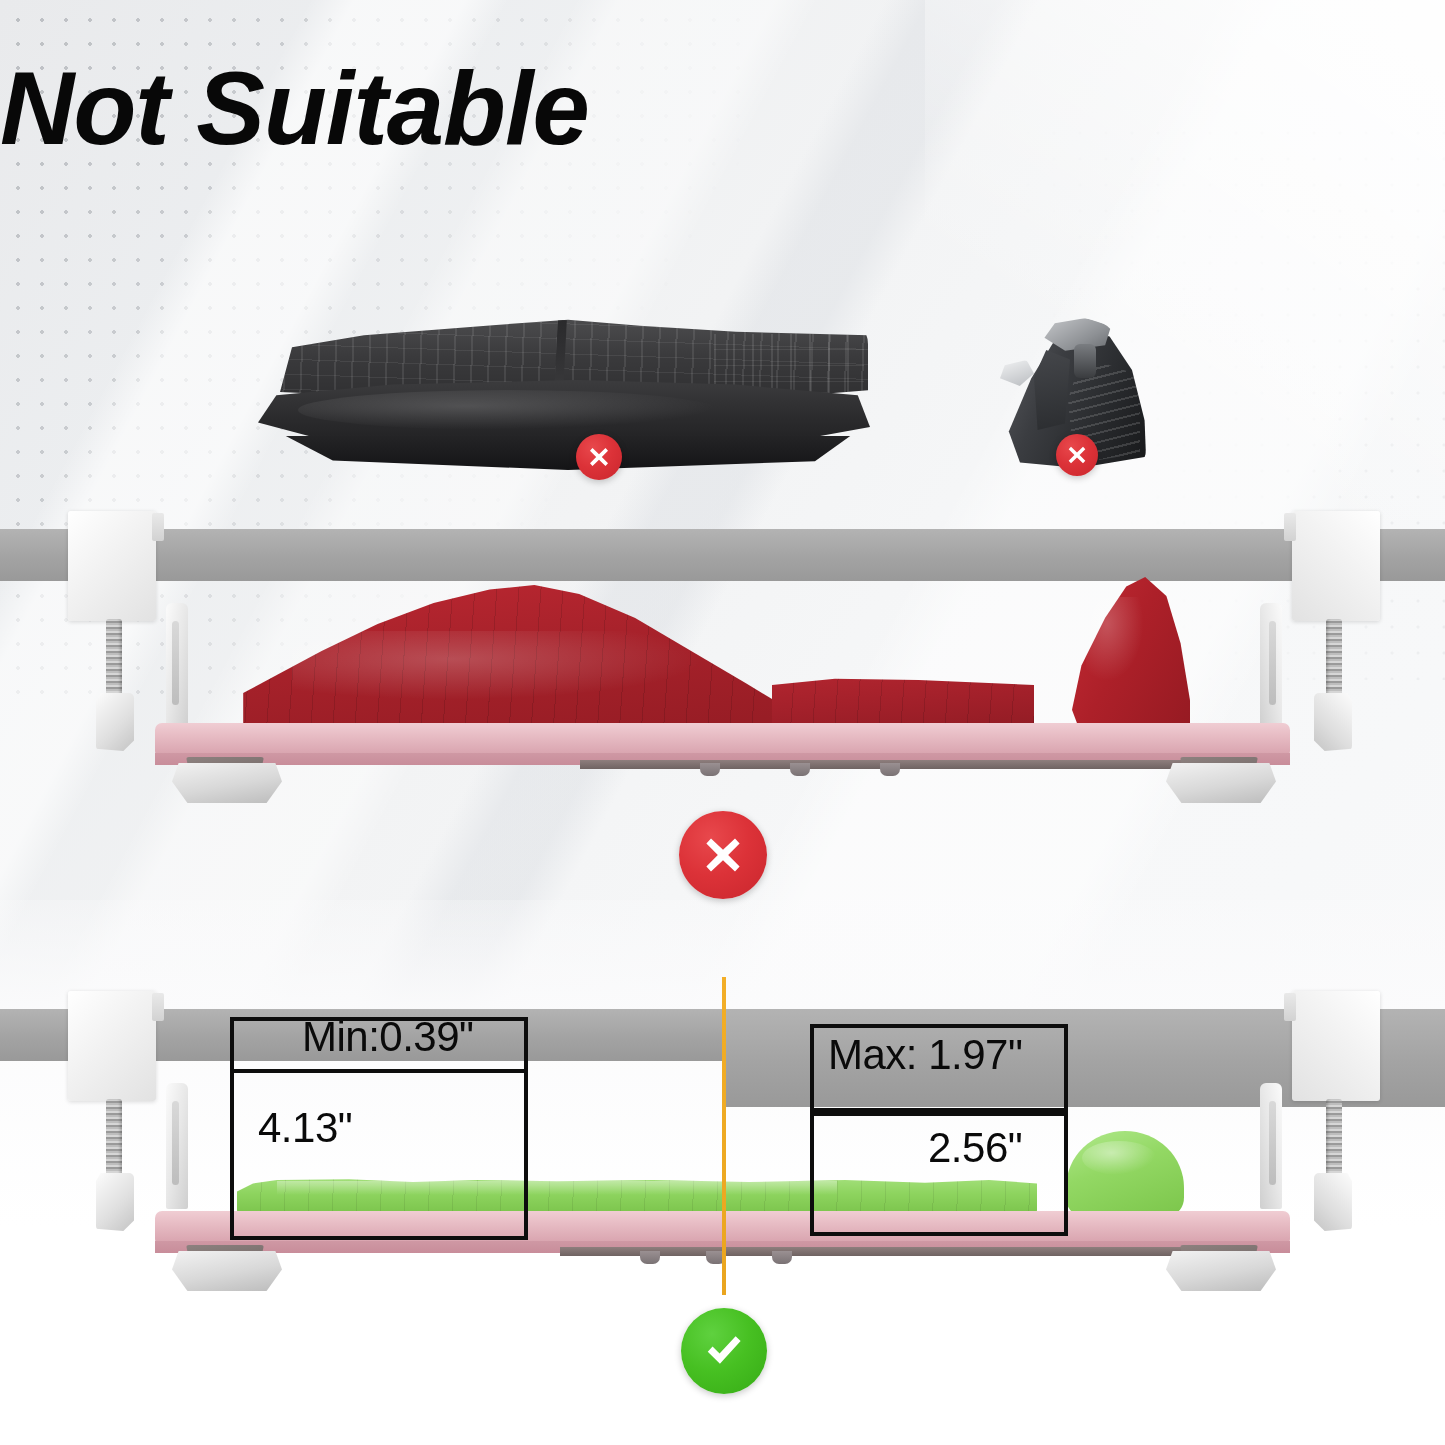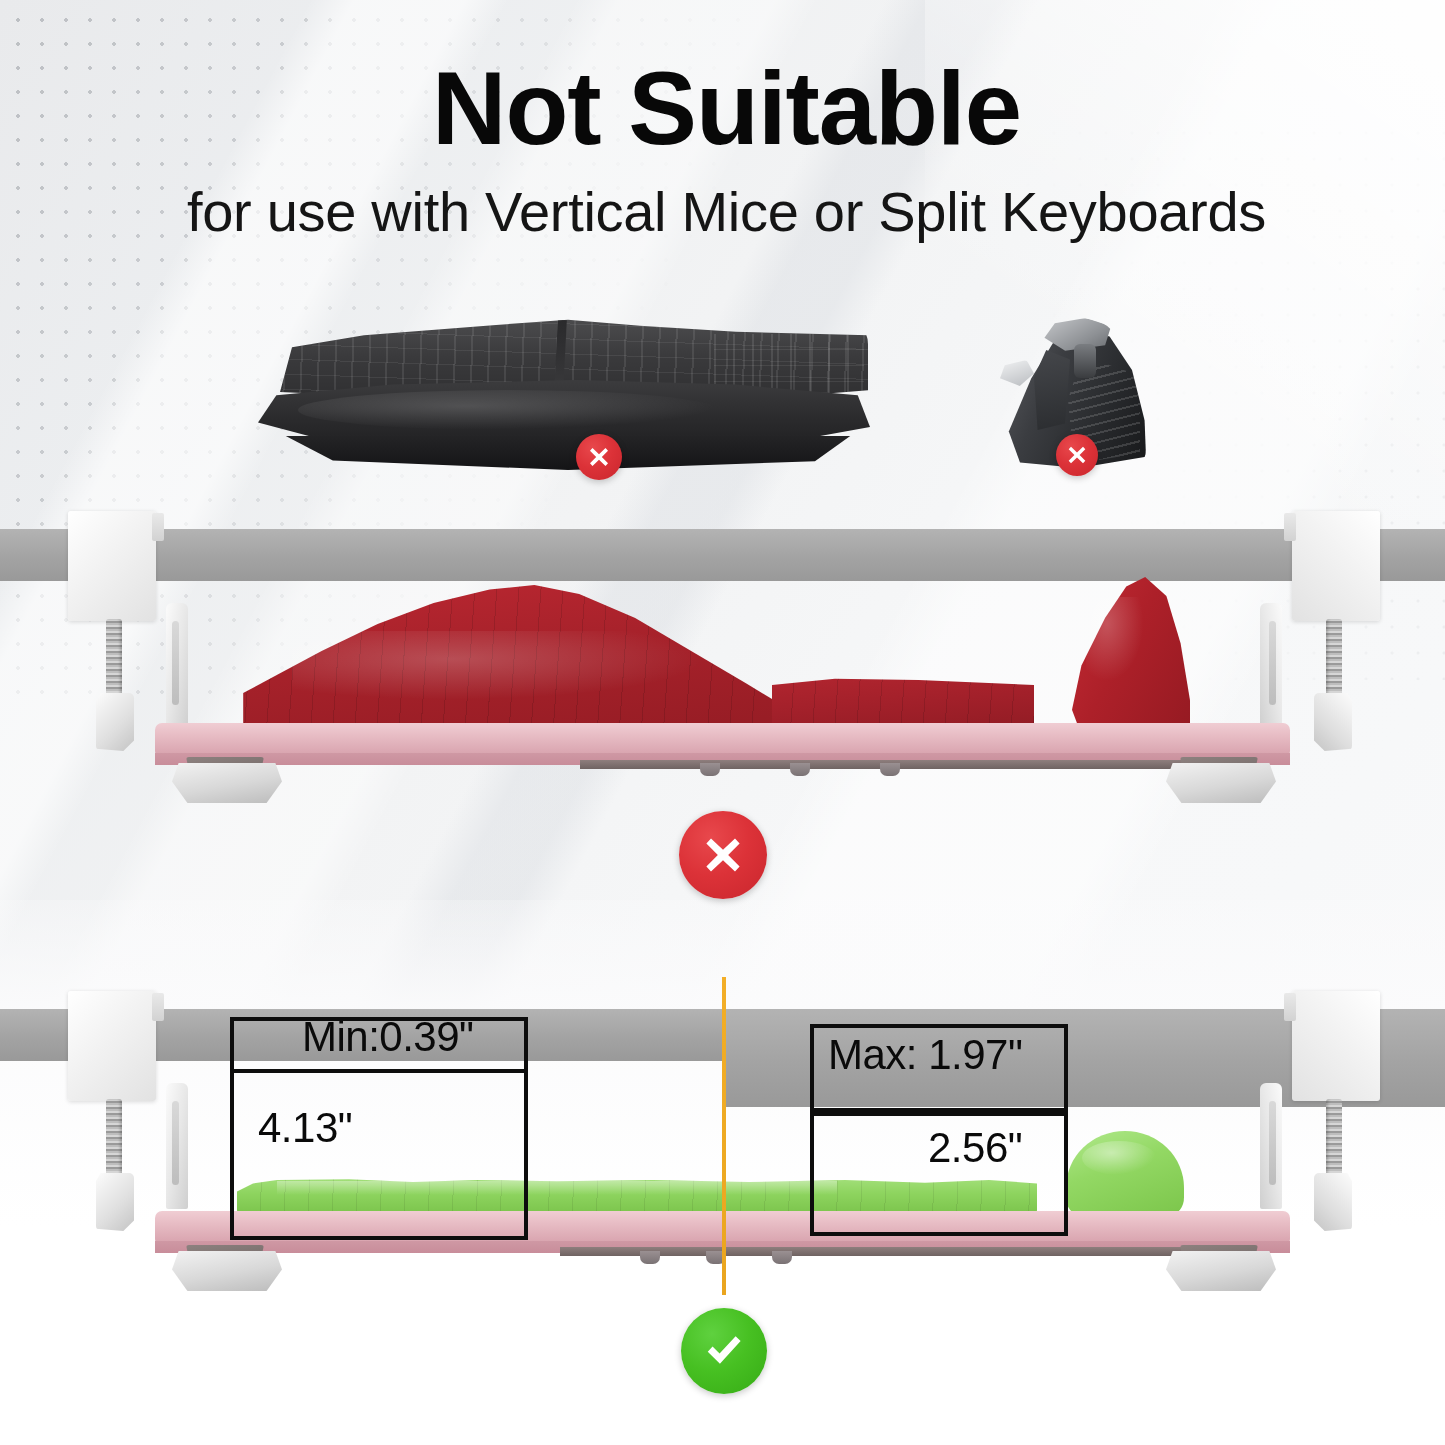--- a/index.html
+++ b/index.html
@@ -28,21 +28,21 @@
       linear-gradient(118deg, rgba(255,255,255,0) 14%, rgba(255,255,255,.62) 16%, rgba(255,255,255,.62) 21%, rgba(255,255,255,0) 23%),
       linear-gradient(118deg, rgba(255,255,255,0) 26%, rgba(255,255,255,.48) 28%, rgba(255,255,255,.48) 35%, rgba(255,255,255,0) 37%),
       linear-gradient(118deg, rgba(205,210,216,0) 40%, rgba(210,214,220,.34) 42%, rgba(210,214,220,.34) 45%, rgba(205,210,216,0) 47%),
       linear-gradient(118deg, rgba(255,255,255,0) 55%, rgba(255,255,255,.55) 58%, rgba(255,255,255,.55) 70%, rgba(255,255,255,0) 73%);}
   .bg-white-bottom{position:absolute;left:0;right:0;top:900px;height:545px;
     background:linear-gradient(180deg, rgba(252,252,253,.25) 0%, #fbfbfc 22%, #ffffff 60%, #ffffff 100%);}
   .bg-soft-right{position:absolute;right:0;top:0;width:520px;height:520px;
     background:linear-gradient(215deg, rgba(255,255,255,.85), rgba(255,255,255,0) 70%);}
 
   
-  .header{position:absolute;left:8px;right:0;top:55px;text-align:center;}
+  .header{position:absolute;left:0;right:0;top:55px;font-style:italic;}
   .title{font-size:103px;font-weight:bold;color:#080808;letter-spacing:-1px;line-height:1.05;
     font-family:"Liberation Sans",sans-serif;}
   .subtitle{margin-top:16px;font-size:56px;font-weight:normal;color:#151515;letter-spacing:-.3px;}
 
   
   .photo-row{position:absolute;left:0;right:0;top:300px;height:200px;}
 
   .kb-photo{position:absolute;left:258px;top:8px;width:620px;height:180px;}
   .kbp-body{position:absolute;left:0;top:10px;width:620px;height:150px;}
   .kbp-deck{position:absolute;left:10px;top:0;width:600px;height:86px;
@@ -222,21 +222,20 @@
 
   <div class="bg-base"></div>
   <div class="bg-dots"></div>
   <div class="bg-dots2"></div>
   <div class="bg-streaks"></div>
   <div class="bg-soft-right"></div>
   <div class="bg-white-bottom"></div>
 
   <div class="header">
     <div class="title">Not Suitable</div>
-    <div class="subtitle">for use with Vertical Mice or Split Keyboards</div>
   </div>
 
   <div class="photo-row">
     <div class="kb-photo">
       <div class="kbp-body">
         <div class="kbp-deck">
           <div class="kbp-keys"></div>
           <div class="kbp-split"></div>
           <div class="kbp-numpad"></div>
         </div>

